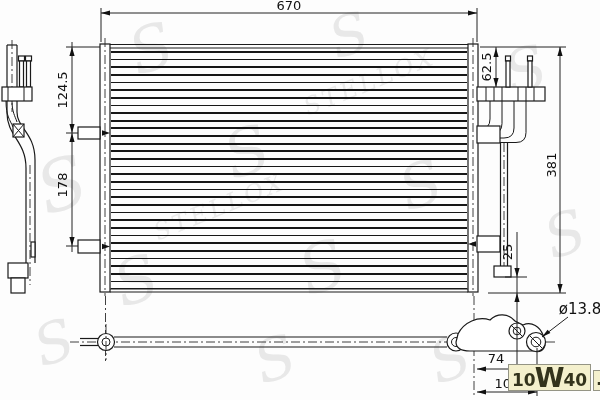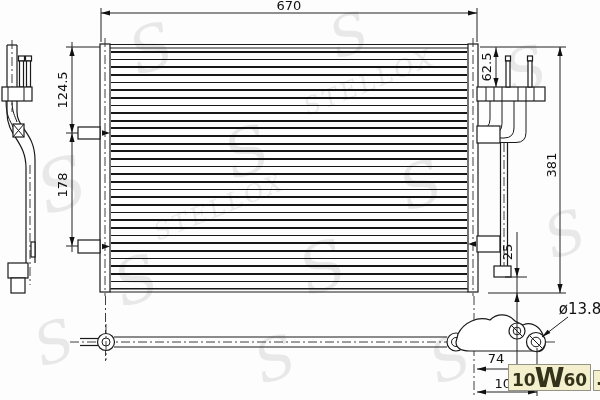--- a/index.html
+++ b/index.html
@@ -232,20 +232,20 @@
         <path class="ah" d="M537,392 L528,389.4 L528,394.6 Z"></path>
         <text x="507" y="388" text-anchor="middle">108</text>
       </g>
     </g>
   </svg>
 
   <div id="logo">
     <div class="box">
       <span class="p1">10</span>
       <span class="p2">W</span>
-      <span class="p3">60</span>
+      <span class="p3">40</span>
     </div>
     <div class="tld-box">
       <span class="tld">.ru</span>
     </div>
   </div>
 
 </div>
 
 </body></html>

